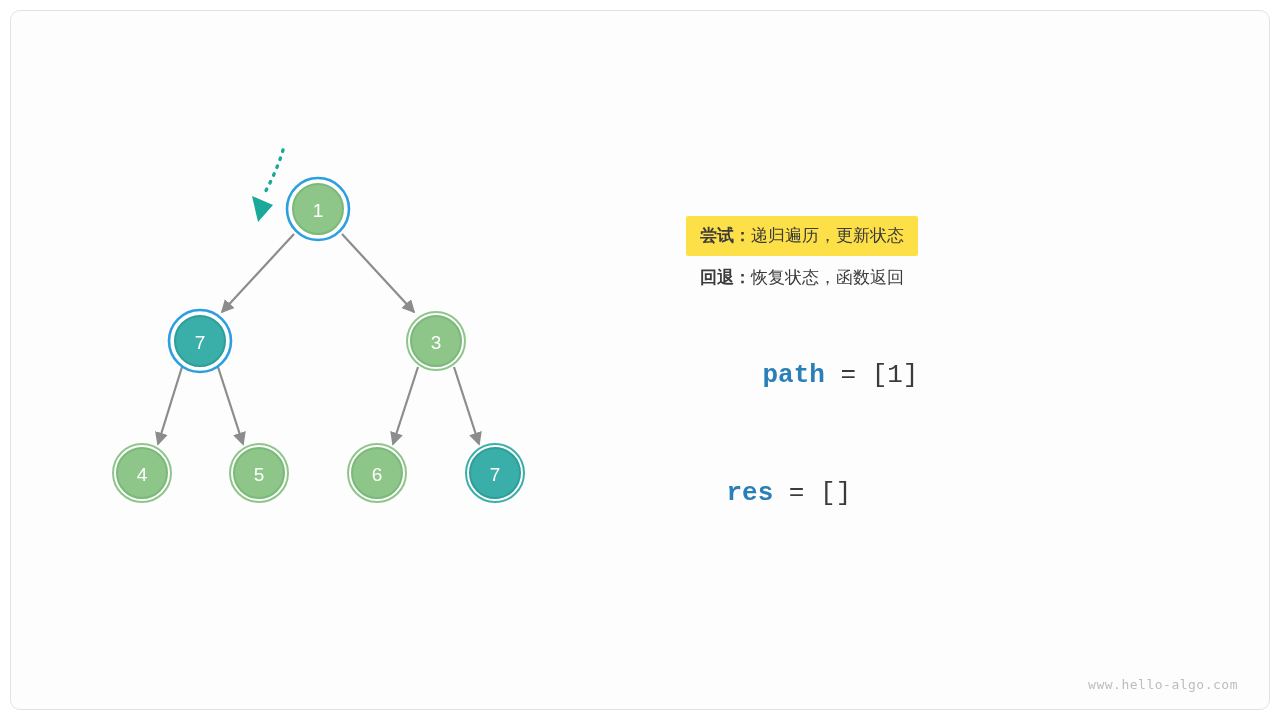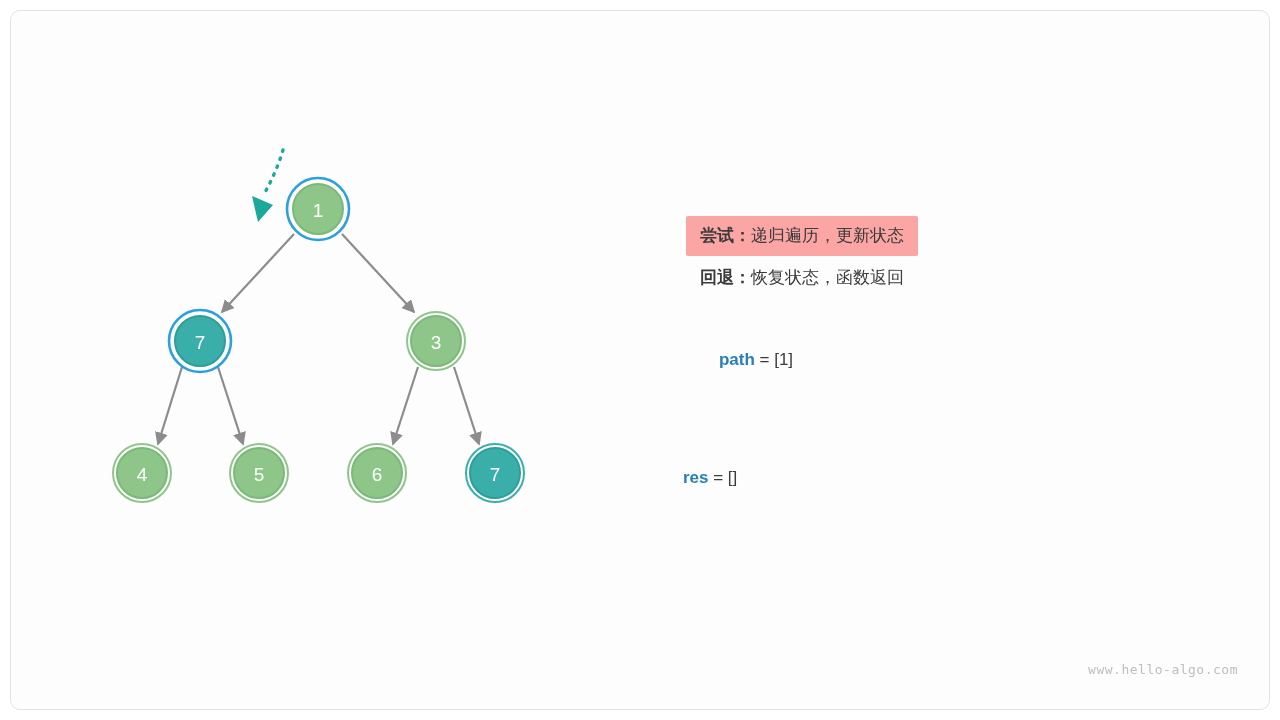--- a/index.html
+++ b/index.html
@@ -44,21 +44,21 @@
     text-anchor: middle;
     dominant-baseline: central;
   }
   .panel {
     position: absolute;
     left: 686px;
     top: 216px;
     width: 328px;
   }
   .row-highlight {
-    background: #fca5a5;
+    background: #fde047;
     padding: 8px 14px 9px 14px;
     border-radius: 2px;
     display: inline-block;
     white-space: nowrap;
   }
   .row-plain {
     padding: 8px 14px 9px 14px;
     display: inline-block;
     white-space: nowrap;
     text-align: center;
@@ -67,35 +67,35 @@
     font-weight: bold;
     font-size: 17px;
     color: #3b3b3b;
   }
   .cn-text {
     font-size: 17px;
     color: #3b3b3b;
   }
   .code-line {
     position: absolute;
-    font-family: Liberation Sans, sans-serif;
-    font-size: 17px;
+    font-family: Liberation Mono, monospace;
+    font-size: 26px;
     white-space: pre;
   }
   .var-name {
     color: #2b7fb8;
     font-weight: bold;
   }
   .code-rest {
     color: #3b3b3b;
   }
   .watermark {
     position: absolute;
     right: 42px;
-    bottom: 43px;
+    bottom: 28px;
     font-family: "DejaVu Sans Mono", monospace;
     font-size: 13px;
     color: #bdbdbd;
     letter-spacing: 0.5px;
   }
 </style>
 </head>
 <body>
 
 <div id="canvas">

